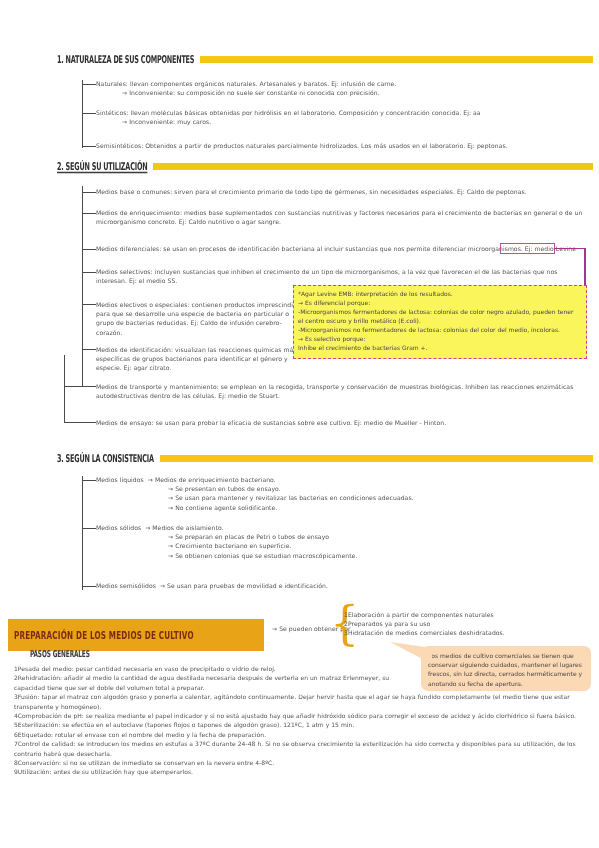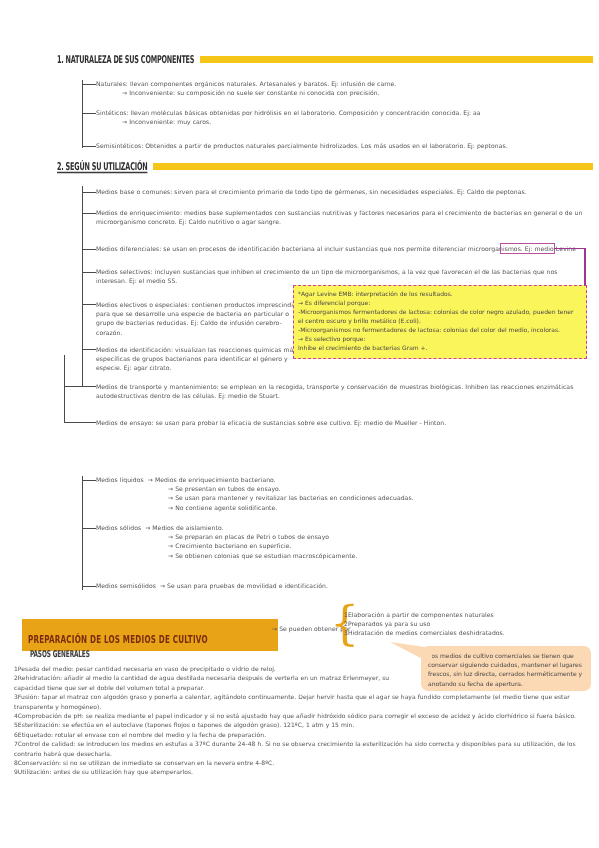--- a/index.html
+++ b/index.html
@@ -74,24 +74,23 @@
     position:absolute;
     border:1px solid #b94fa0;
     box-sizing:border-box;
   }
   .mag-line{position:absolute;background:#a3348f;}
 
   
   .banner{
     position:absolute;
     background:#e8a317;
-    display:flex;align-items:flex-start;
+    display:flex;align-items:center;
     padding:16px 6px;
     box-sizing:border-box;
-    margin-left:14px;
   }
   .banner .btxt{
     font-size:8px;font-weight:bold;color:#7a2b0e;
     letter-spacing:0.2px;
     transform:scaleY(1.25);transform-origin:left center;
     white-space:nowrap;
     font-family:"DejaVu Sans Condensed","DejaVu Sans",sans-serif;
   }
   .subhead{
     position:absolute;
@@ -209,20 +208,26 @@
   <div class="callout-yellow" style="left:293px;top:285px;width:294px;height:74px;">
     <span class="ln">*Agar Levine EMB: interpretación de los resultados.</span>
     <span class="ln">→ Es diferencial porque:</span>
     <span class="ln">   -Microorganismos fermentadores de lactosa: colonias de color negro azulado, pueden tener</span>
     <span class="ln">el centro oscuro y brillo metálico (E.coli).</span>
     <span class="ln">   -Microorganismos no fermentadores de lactosa: colonias del color del medio, incoloras.</span>
     <span class="ln">→ Es selectivo porque:</span>
     <span class="ln">Inhibe el crecimiento de bacterias Gram +.</span>
   </div>
 
+  <div class="blk" style="left:57px;top:454px;width:536px;">
+    <div class="sec-head">
+      <span class="sec-title">3. SEGÚN LA CONSISTENCIA</span>
+      <span class="sec-bar"></span>
+    </div>
+  </div>
 
   <div class="rail" style="left:82px;top:476px;height:114px;"></div>
   <div class="tick" style="left:82px;top:480px;width:14px;"></div>
   <div class="tick" style="left:82px;top:528px;width:14px;"></div>
   <div class="tick" style="left:82px;top:586px;width:14px;"></div>
 
   <div class="blk txt" style="left:96px;top:475px;width:480px;">
     <span class="ln"><span>Medios líquidos</span>&nbsp;&nbsp;<span>→ Medios de enriquecimiento bacteriano.</span></span>
     <span class="ln" style="padding-left:72px;">→ Se presentan en tubos de ensayo.</span>
     <span class="ln" style="padding-left:72px;">→ Se usan para mantener y revitalizar las bacterias en condiciones adecuadas.</span>

